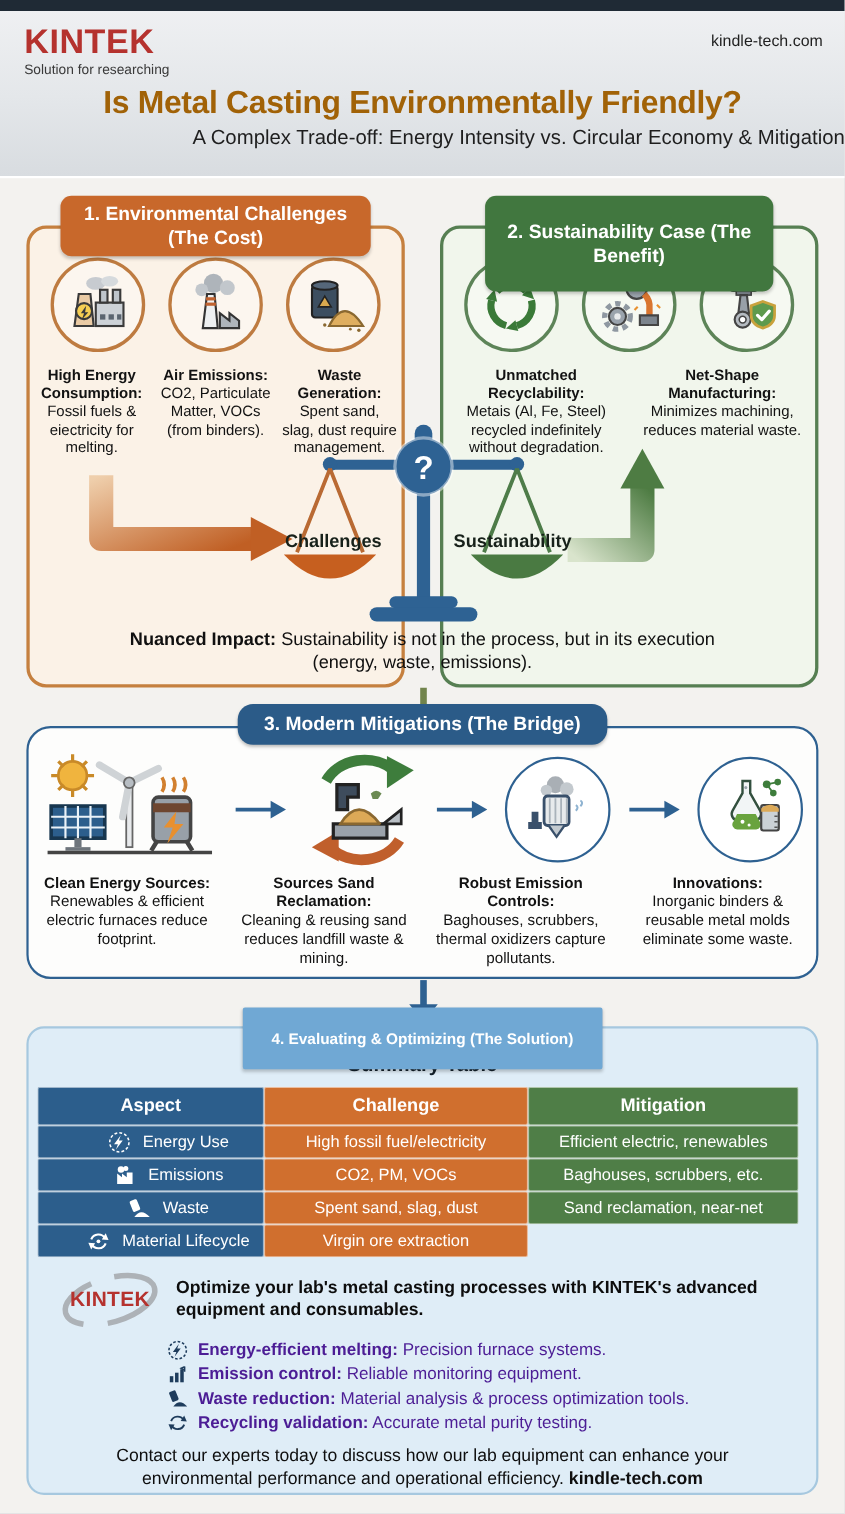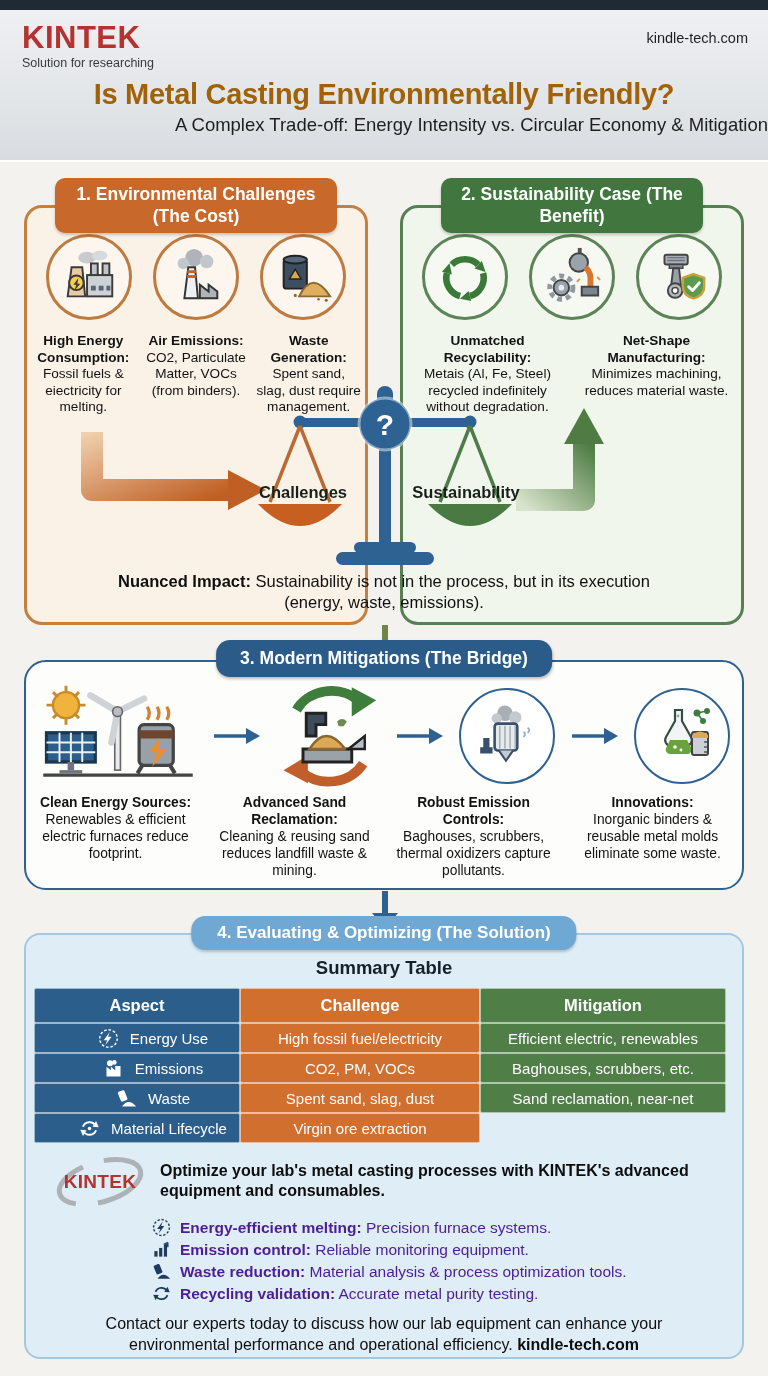--- a/index.html
+++ b/index.html
@@ -21,21 +21,21 @@
   .logo .tagline{font-size:12.5px;color:#3A3A3A;margin-top:3px}
   .site{position:absolute;right:20px;top:30px;font-size:14.5px;color:#1F1F1F}
   .title{position:absolute;left:0;top:78px;width:768px;text-align:center;font-size:29px;font-weight:bold;color:#a16207;letter-spacing:-.3px}
   .subtitle{position:absolute;left:0;top:114px;width:768px;text-align:right;font-size:18.5px;font-weight:500;color:#1E1E1E}
 
   .panel{position:absolute;border-radius:18px;}
   .panel-cost{left:24px;top:205px;width:344px;height:420px;background:var(--c-orange-panel-bg);border:3px solid var(--c-orange-panel-border)}
   .panel-benefit{left:400px;top:205px;width:344px;height:420px;background:var(--c-green-panel-bg);border:3px solid var(--c-green-panel-border)}
   .pill{position:absolute;left:50%;transform:translateX(-50%);color:#fff;font-weight:bold;text-align:center;border-radius:10px;z-index:4}
   .pill-cost{top:-30px;width:282px;background:var(--c-orange);font-size:17.5px;line-height:1.28;padding:5px 6px;box-shadow:0 2px 3px rgba(0,0,0,.2)}
-  .pill-benefit{top:-30px;width:262px;background:var(--c-green);font-size:17.5px;line-height:1.28;padding:5px 6px;box-shadow:0 2px 3px rgba(0,0,0,.2)}
+  .pill-benefit{top:-30px;width:262px;background:var(--c-green);font-size:17.5px;line-height:1.28;padding:21px 6px;box-shadow:0 2px 3px rgba(0,0,0,.2)}
   .icons-row{display:flex;justify-content:space-around;margin-top:26px;padding:0 8px}
   .circ{width:86px;height:86px;border-radius:50%;display:flex;align-items:center;justify-content:center;background:rgba(255,255,255,.35)}
   .circ-orange{border:3px solid #BE7B40}
   .circ-green{border:3px solid #5D8458}
   .circ-blue{border:2.5px solid #2E6191;background:#fff}
   .caps-row{display:flex;margin-top:13px}
   .cap{flex:1;padding:0 4px;text-align:center;font-size:13.6px;line-height:1.22;color:#121212}
   .cap b{display:block}
   .cap span{display:block}
 
@@ -49,21 +49,21 @@
   .panel-bridge{left:24px;top:660px;width:720px;height:230px;background:#FDFDFC;border:2.5px solid #2E6191;border-radius:22px}
   .pill-bridge{top:-22px;background:var(--c-blue);font-size:17.5px;padding:8px 24px;border-radius:14px;white-space:nowrap;width:auto;box-shadow:0 2px 3px rgba(0,0,0,.25)}
   .bridge-icons{display:flex;align-items:center;justify-content:space-between;margin-top:22px;padding:0 12px;height:104px}
   .bridge-caps{display:flex;margin-top:6px}
   .bcap{flex:1;padding:0 6px;text-align:center;font-size:13.8px;line-height:1.24;color:#121212}
   .bcap b{display:block}
 
   .vconn{position:absolute;z-index:4}
 
   .panel-solution{left:24px;top:933px;width:720px;height:426px;background:var(--c-solution-bg);border:2px solid var(--c-solution-border);border-radius:16px}
-  .pill-solution{top:-19px;background:var(--c-light-blue);font-size:17px;padding:7px 26px;border-radius:14px;white-space:nowrap;width:auto;box-shadow:0 2px 3px rgba(0,0,0,.2)}
+  .pill-solution{top:-19px;background:var(--c-light-blue);font-size:14px;padding:20px 26px;border-radius:2px;white-space:nowrap;width:auto;box-shadow:0 2px 3px rgba(0,0,0,.2)}
   .summary-title{margin-top:22px;text-align:center;font-size:18.5px;font-weight:bold;color:#14212B}
   .stable{width:700px;margin:9px auto 0;display:grid;grid-template-columns:206px 240px 246px;gap:0}
   .scell{color:#fff;display:flex;align-items:center;justify-content:center;border:1px solid rgba(255,255,255,.55);border-radius:2px}
   .shead{height:35px;font-weight:bold;font-size:16.5px}
   .srow{height:30px;font-size:15px}
   .cell-aspect{justify-content:center;padding-left:32px;gap:11px;background:var(--c-blue-table)}
   .cell-challenge{background:var(--c-orange-table)}
   .cell-mitigation{background:var(--c-green-table)}
   .hd-aspect{background:var(--c-blue-table)}
   .hd-challenge{background:var(--c-orange-table)}
@@ -317,21 +317,21 @@
             <circle cx="31" cy="46" r="1.4" fill="#fff"></circle>
             <circle cx="28" cy="12" r="1.4" fill="#9AA3AC"></circle>
           <rect x="42" y="28" width="16" height="23" rx="2" fill="#CBD1D6" stroke="#444" stroke-width="2"></rect>
           <path d="M42 31 q8 -7 16 0 v3 h-16 z" fill="#DCA957"></path>
           <path d="M54 38 h3 M54 43 h3 M54 48 h3" stroke="#555" stroke-width="1.5"></path>
         </svg>
       </div>
     </div>
     <div class="bridge-caps">
       <p class="bcap"><b>Clean Energy Sources:</b><span>Renewables &amp; efficient electric furnaces reduce footprint.</span></p>
-      <p class="bcap"><b>Advanced Sand Reclamation:</b><span>Cleaning &amp; reusing sand reduces landfill waste &amp; mining.</span></p>
+      <p class="bcap"><b>Sources Sand Reclamation:</b><span>Cleaning &amp; reusing sand reduces landfill waste &amp; mining.</span></p>
       <p class="bcap"><b>Robust Emission Controls:</b><span>Baghouses, scrubbers, thermal oxidizers capture pollutants.</span></p>
       <p class="bcap"><b>Innovations:</b><span>Inorganic binders &amp; reusable metal molds eliminate some waste.</span></p>
     </div>
   </section>
 
   <svg class="vconn" style="left:368px;top:891px" width="34" height="40" viewBox="0 0 34 40">
     <rect x="14" y="0" width="6" height="24" fill="#2E6191"></rect>
     <polygon points="4,22 30,22 17,38" fill="#2E6191"></polygon>
   </svg>
 

